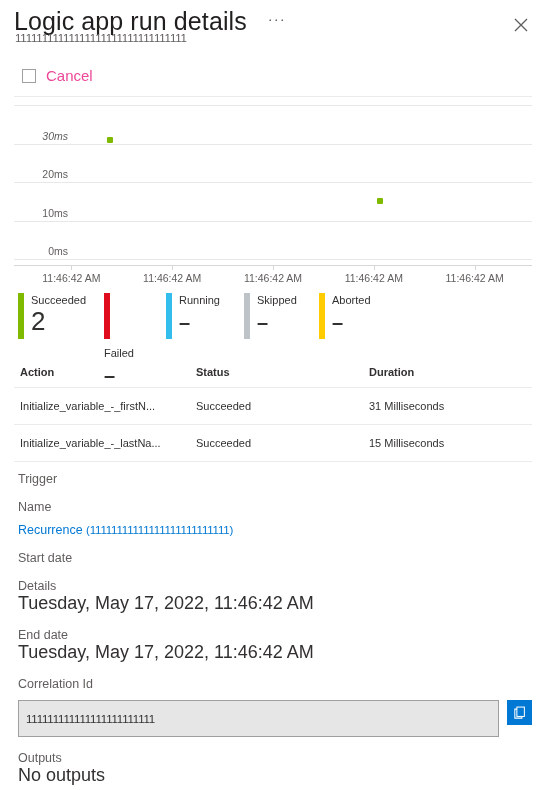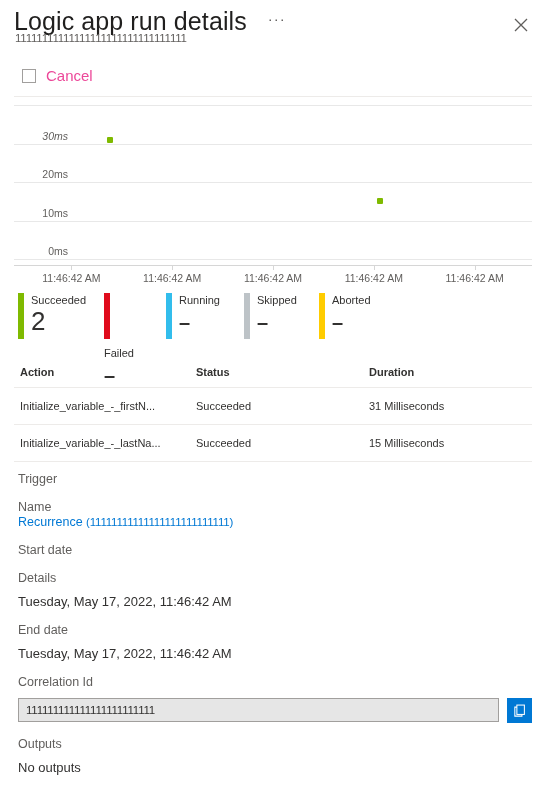--- a/index.html
+++ b/index.html
@@ -217,26 +217,25 @@
     margin: 10px 18px 0 18px;
   }
   .field-label {
     font-size: 12.5px;
     color: #605e5c;
     margin-top: 14px;
     margin-bottom: 0;
   }
   .field-label.first { margin-top: 4px; }
   .field-value {
-    font-size: 13px;
-    color: #323130;
+    font-size: 18px;
+    color: #323130;
+  }
+  .trigger-line {
     margin-top: 9px;
-  }
-  .trigger-line {
-    margin-top: 1px;
     font-size: 12.5px;
     white-space: nowrap;
     overflow: hidden;
   }
   .trigger-link {
     color: #0078d4;
     cursor: pointer;
     text-decoration: none;
   }
   .trigger-suffix {
@@ -247,21 +246,21 @@
 
   
   .corr-row {
     display: flex;
     align-items: stretch;
     gap: 8px;
     margin-top: 9px;
   }
   .corr-input {
     flex: 1;
-    height: 24px;
+    height: 37px;
     background: #e6e6e6;
     border: 1px solid #a19f9d;
     box-sizing: border-box;
     font-family: "Liberation Sans", sans-serif;
     font-size: 11.5px;
     color: #323130;
     padding: 0 7px;
     letter-spacing: -0.2px;
     outline: none;
   }

